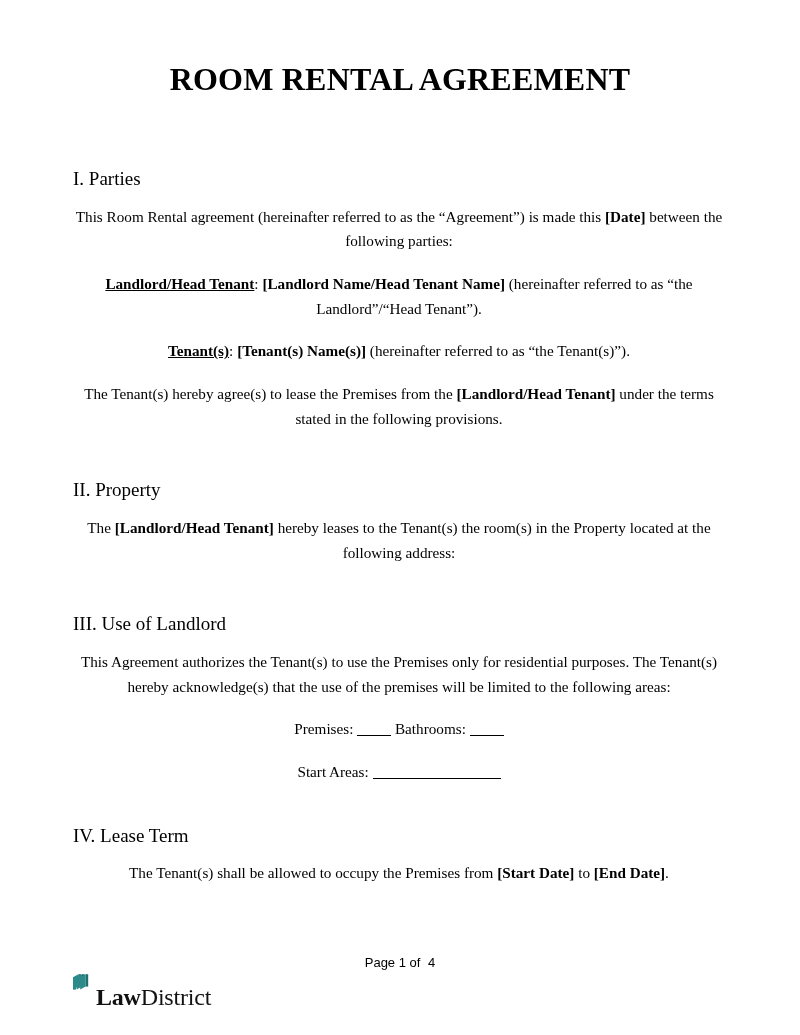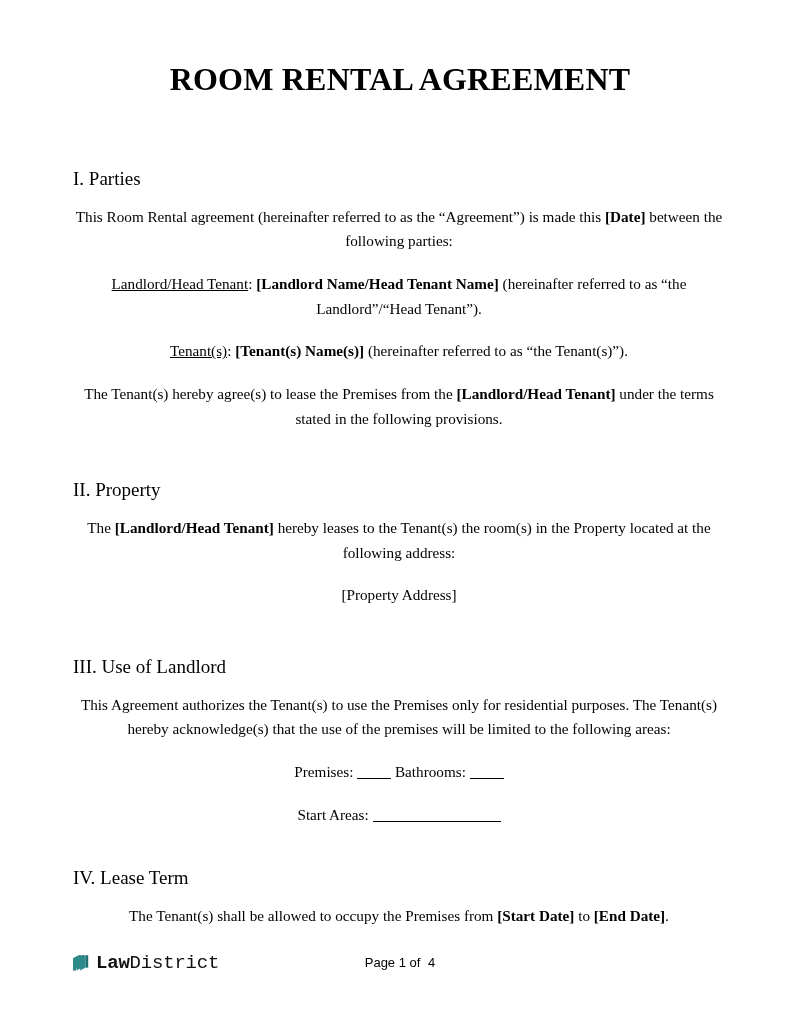--- a/index.html
+++ b/index.html
@@ -48,21 +48,21 @@
   .sec-spacer-lg { height: 30px; }
   .sec-spacer-md { height: 22px; }
   p.para {
     font-size: 15.2px;
     line-height: 1.62;
     margin: 0 0 18px 0;
     text-align: center;
   }
   b { font-weight: bold; }
   .ul-bold {
-    font-weight: normal;
+    font-weight: bold;
     text-decoration: underline;
   }
   .blank-sm {
     display: inline-block;
     width: 34px;
     border-bottom: 1px solid #000;
     vertical-align: -2px;
   }
   .blank-md {
     display: inline-block;
@@ -90,25 +90,26 @@
     display: flex;
     align-items: center;
     gap: 5px;
   }
   .logo-mark {
     width: 20px;
     height: 20px;
     display: block;
   }
   .logo-text {
-    font-family: Liberation Mono, monospace;
-    font-size: 19px;
+    font-family: Liberation Serif, serif;
+    font-size: 24px;
     color: #111111;
     letter-spacing: -0.2px;
     white-space: nowrap;
+    margin-top: 32px;
   }
   .logo-text .law { font-weight: bold; }
   .logo-text .district { font-weight: normal; }
   .page-num {
     position: absolute;
     left: 0;
     top: 3px;
     width: 800px;
     text-align: center;
     font-size: 13px;
@@ -134,21 +135,20 @@
     <p class="para"><span class="ul-bold">Tenant(s)</span><span>: </span><b>[Tenant(s) Name(s)]</b><span> (hereinafter referred to as “the Tenant(s)”).</span></p>
 
     <p class="para"><span>The Tenant(s) hereby agree(s) to lease the Premises from the </span><b>[Landlord/Head Tenant]</b><span> under the terms stated in the following provisions.</span></p>
 
     <div class="sec-spacer-lg"></div>
 
     <h2 class="section-heading">II. Property</h2>
 
     <p class="para"><span>The </span><b>[Landlord/Head Tenant]</b><span> hereby leases to the Tenant(s) the room(s) in the Property located at the following address:</span></p>
 
-    <p class="para">[Property Address]</p>
 
     <div class="sec-spacer-lg"></div>
 
     <h2 class="section-heading">III. Use of Landlord</h2>
 
     <p class="para">This Agreement authorizes the Tenant(s) to use the Premises only for residential purposes. The Tenant(s) hereby acknowledge(s) that the use of the premises will be limited to the following areas:</p>
 
     <p class="para"><span>Premises:</span>&nbsp;<span class="blank-sm"></span>&nbsp;<span>Bathrooms:</span>&nbsp;<span class="blank-sm"></span></p>
 
     <p class="para"><span>Start Areas:</span>&nbsp;<span class="blank-md"></span></p>

